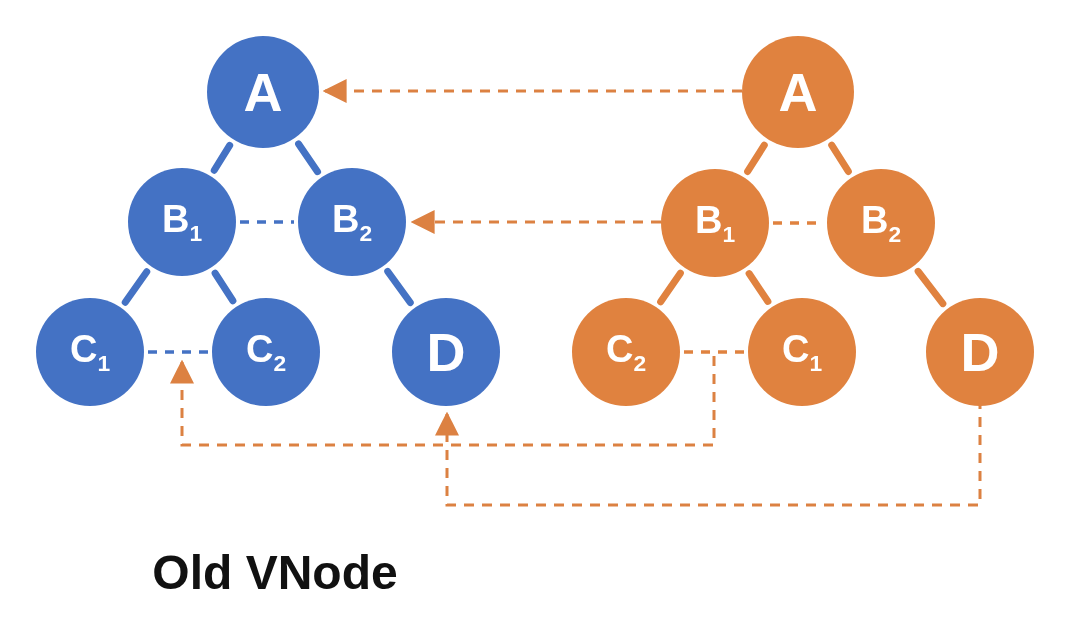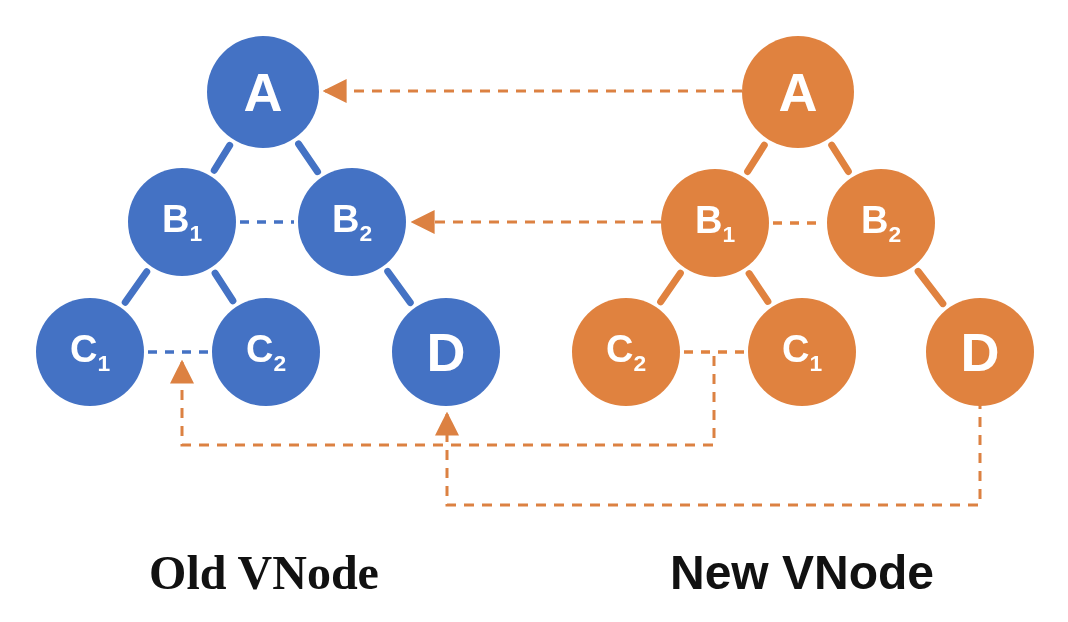--- a/index.html
+++ b/index.html
@@ -104,15 +104,14 @@
       <div class="node" style="left: 572px; top: 298px; width: 108px; height: 108px; background: rgb(224, 130, 63);">
         <span class="nlabel" style="font-size: 38px;"><span>C</span><sub>2</sub></span>
       </div>
       <div class="node" style="left: 748px; top: 298px; width: 108px; height: 108px; background: rgb(224, 130, 63);">
         <span class="nlabel" style="font-size: 38px;"><span>C</span><sub>1</sub></span>
       </div>
       <div class="node" style="left: 926px; top: 298px; width: 108px; height: 108px; background: rgb(224, 130, 63);">
         <span class="nlabel" style="font-size: 54px;"><span>D</span></span>
       </div>
     </div>
-  <div class="caption" style="left:264px; top:549px;font-family:Liberation Serif, serif;">Old VNode</div>
-  <div class="caption" style="left:802px; top:549px;">New VNode</div>
+  <div class="caption" style="left:275px; top:549px;">Old VNode</div>
 </div>
 
 </body></html>

